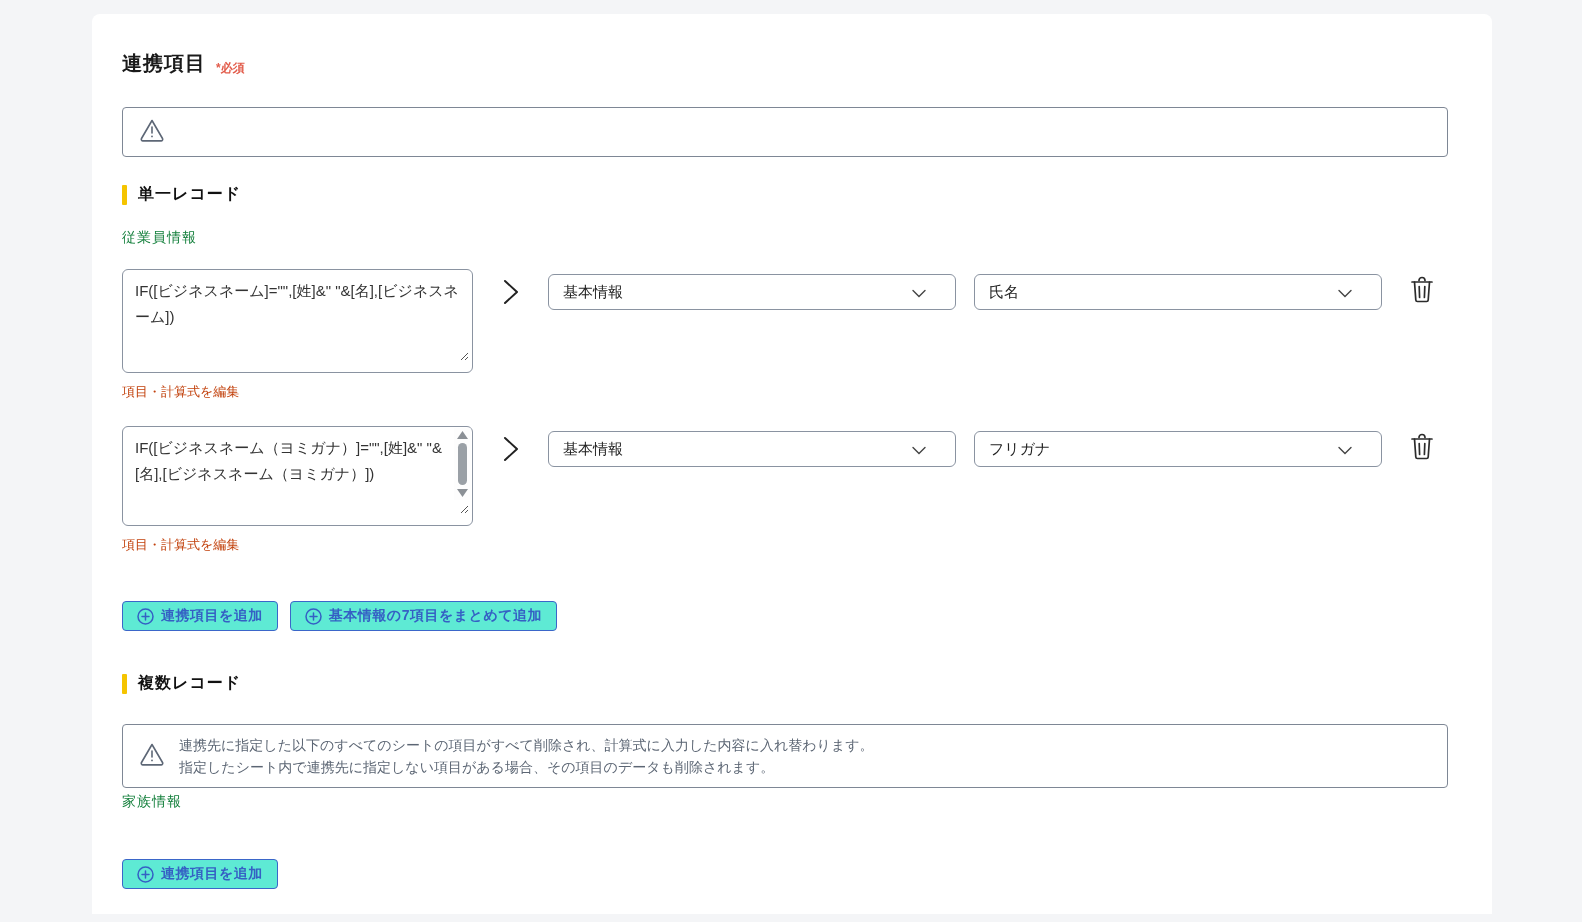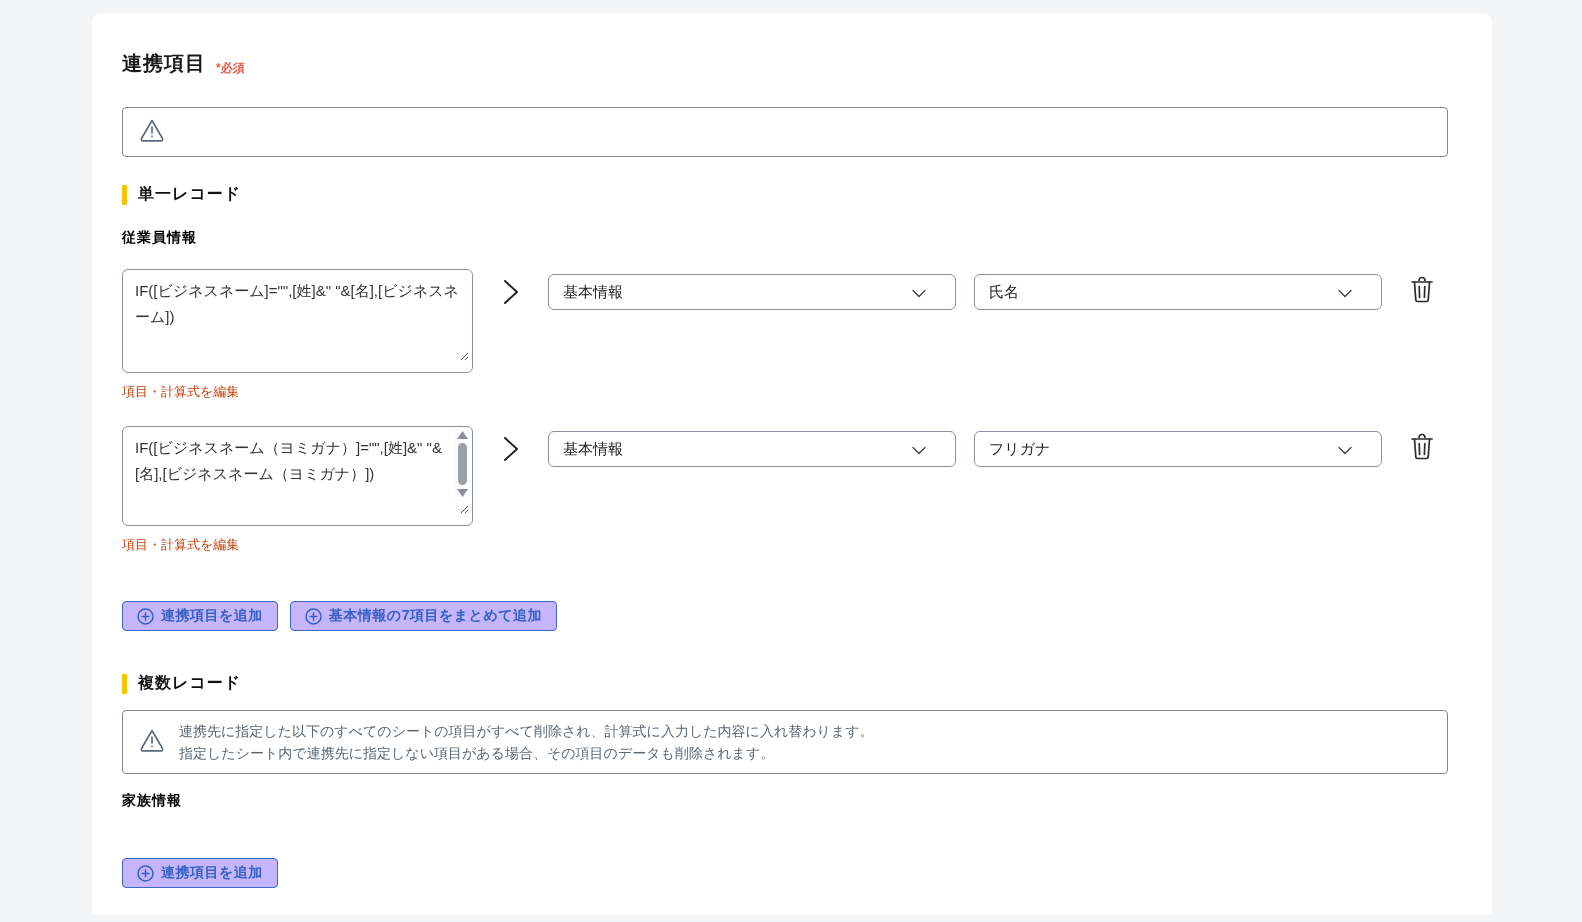--- a/index.html
+++ b/index.html
@@ -29,21 +29,21 @@
     display: flex; align-items: center; gap: 14px;
     padding: 9px 16px;
     margin-bottom: 27px;
   }
   .warnbox .wtext { font-size: 14px; color: #5c6674; line-height: 22px; }
   .warn-icon { flex: 0 0 auto; }
   
   .section-head { display: flex; align-items: center; margin-bottom: 24px; }
   .ybar { width: 5px; height: 20px; background: #f5c400; margin-right: 11px; border-radius: 1px; }
   .section-title { font-size: 16px; font-weight: bold; color: #111; letter-spacing: 1px; }
-  .subsection { font-size: 14px; font-weight: bold; color: #000000; margin-bottom: 22px; letter-spacing: 1px; }
+  .subsection { font-size: 14px; font-weight: normal; color: #15803d; margin-bottom: 22px; letter-spacing: 1px; }
   
   .map-row { display: flex; align-items: flex-start; }
   .ta-wrap { width: 351px; }
   .formula-box {
     position: relative;
     width: 351px;
     border: 1px solid #8a93a1;
     border-radius: 6px;
     background: #fff;
     padding: 8px 12px;
@@ -88,32 +88,32 @@
   .select + .select { margin-left: 18px; }
   .trash-btn { margin: 7px 0 0 28px; background: none; border: none; cursor: pointer; padding: 0; }
   .row-gap1 { margin-bottom: 25px; }
   .row-gap2 { margin-bottom: 47px; }
   
   .btn-row { display: flex; gap: 12px; margin-bottom: 42px; }
   .add-btn {
     display: inline-flex; align-items: center; gap: 7px;
     height: 30px;
     padding: 0 14px;
-    background: #c4b5fd;
+    background: #5eead4;
     border: 1px solid #3b66c9;
     border-radius: 4px;
     color: #3560c4;
     font-size: 14px;
     font-weight: bold;
     font-family: inherit;
     cursor: pointer;
     letter-spacing: 0.5px;
   }
-  .mb24 { margin-bottom: 16px; }
-  .mb23 { margin-bottom: 18px; }
+  .mb24 { margin-bottom: 30px; }
+  .mb23 { margin-bottom: 5px; }
   .mb48 { margin-bottom: 48px; }
 </style>
 </head>
 <body>
 
 <div class="card">
 
   
   <div class="page-title-row">
     <span class="page-title">連携項目</span>

